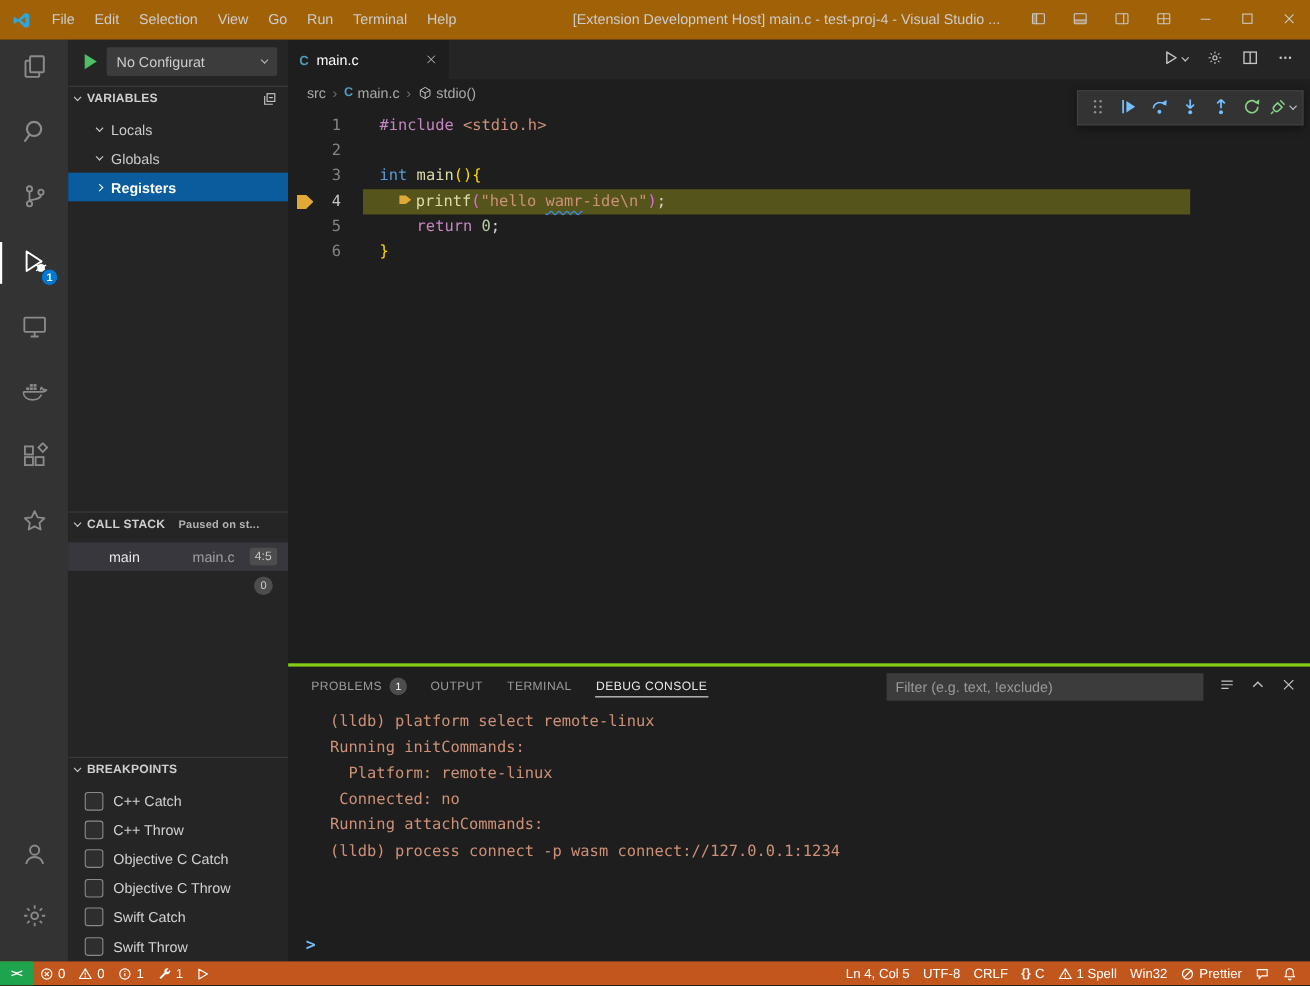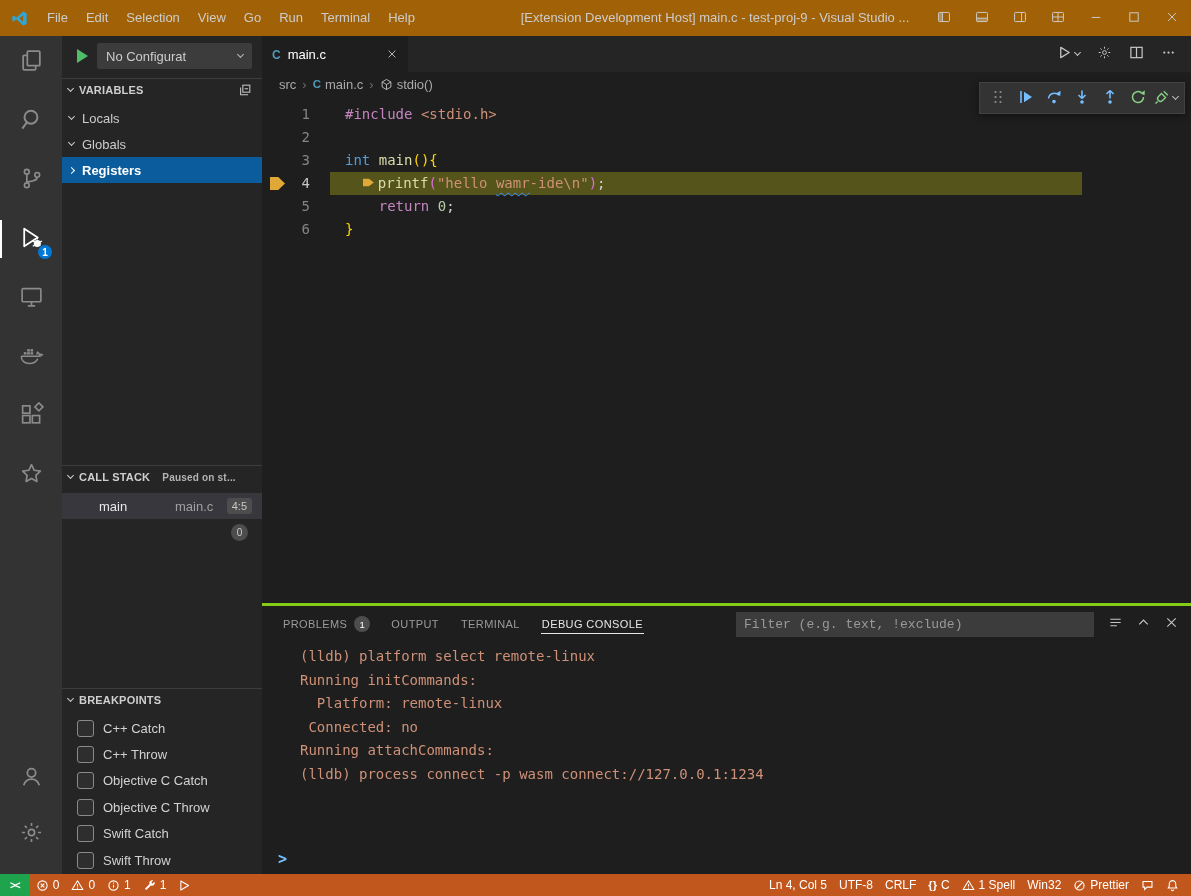--- a/index.html
+++ b/index.html
@@ -40,21 +40,21 @@
   .pane{position:absolute;left:0;right:0;border-top:1px solid #3d3d3d}
   #variables-pane{top:42px;height:194px}
   #watch-pane{top:236px;height:193px}
   #callstack-pane{top:429px;height:223px}
   #breakpoints-pane{top:652px;height:186px}
   .pane-header{height:22px;display:flex;align-items:center;gap:6px;padding:0 10px 0 6px;font-size:11px;font-weight:700;color:#cfcfcf;letter-spacing:.2px}
   .ph-status{font-weight:600;font-size:10px;color:#b3b3b3;margin-left:6px;white-space:nowrap}
   .ph-action{margin-left:auto;color:#c5c5c5;display:flex}
   .ph-action svg{width:14px;height:14px}
   #variables-rows{margin-top:4px}
-  .tree-row{height:26px;display:flex;align-items:center;gap:8px;padding-left:7px;font-size:13px}
+  .tree-row{height:26px;display:flex;align-items:center;gap:8px;padding-left:26px;font-size:13px}
   .tree-row.selected{color:#fff}
   .tree-row.selected .tree-label{font-weight:700}
   .cs-row{height:26px;background:#37373d;display:flex;align-items:center;padding:0 10px 0 37px;margin-top:5px;font-size:13px}
   .cs-name{width:76px;color:#e8e8e8}
   .cs-file{color:#a0a0a0}
   .cs-pos{margin-left:auto;background:#4d4d4d;border-radius:3px;padding:0 5px;font-size:11px;height:16px;line-height:16px;color:#c8c8c8}
   .cs-badge{position:absolute;right:14px;top:58px;width:17px;height:17px;border-radius:50%;background:#4d4d4d;color:#ccc;font-size:10px;display:flex;align-items:center;justify-content:center}
   #breakpoints-rows{margin-top:4px}
   .bp-row{height:26.4px;display:flex;align-items:center;gap:9px;padding-left:15px;font-size:13px;color:#d2d2d2}
   .cb{width:17px;height:17px;border:1px solid #8a8a8a;background:#2e2e2e;border-radius:3px;flex:none}
@@ -101,21 +101,21 @@
 
   
   .panel{position:absolute;left:0;right:0;bottom:0;height:271px;background:#1e1e1e;border-top:3px solid #84cc16}
   .panel-header{height:36px;display:flex;align-items:center;padding:0 12px 0 20px}
   .panel-tabs{display:flex;gap:20px;height:36px}
   .panel-tab{display:flex;align-items:center;gap:6px;height:36px;font-size:11px;letter-spacing:.4px;color:#9b9b9b}
   .panel-tab .pt-label{padding:3px 1px}
   .panel-tab.active{color:#e7e7e7}
   .panel-tab.active .pt-label{border-bottom:1px solid #e7e7e7}
   .badge-pill{background:#4d4d4d;color:#fff;border-radius:50%;min-width:16px;height:16px;font-size:9.5px;display:flex;align-items:center;justify-content:center}
-  .filter-input{margin-left:auto;width:358px;height:25px;background:#3c3c3c;border:none;color:#ccc;font-size:13px;padding:0 8px;outline:none;font-family:Liberation Mono, monospace}
+  .filter-input{margin-left:auto;width:288px;height:25px;background:#3c3c3c;border:none;color:#ccc;font-size:13px;padding:0 8px;outline:none;font-family:Liberation Sans, sans-serif}
   .filter-input::placeholder{color:#999}
   .panel-icons{display:flex;gap:13px;color:#c5c5c5;margin-left:14px}
   .panel-icons svg{width:15px;height:15px}
   .console{position:absolute;top:37px;left:0;right:0;bottom:0;padding:2px 0 0 38px;font-family:"DejaVu Sans Mono",monospace;font-size:14px;line-height:23.5px;overflow:hidden}
   .console-line{white-space:pre;color:#ce9178}
   .console-prompt{position:absolute;left:16px;bottom:6px;color:#75beff;font-family:"DejaVu Sans Mono",monospace;font-size:15px;font-weight:700}
 
   
   .statusbar{position:absolute;left:0;right:0;bottom:0;height:22px;display:flex;align-items:stretch;font-size:12px;color:#fff;z-index:30}
   .sb-left,.sb-right{display:flex;align-items:stretch}
@@ -139,21 +139,21 @@
     <nav class="menubar" id="menubar">
         <div class="menu-item">File</div>
         <div class="menu-item">Edit</div>
         <div class="menu-item">Selection</div>
         <div class="menu-item">View</div>
         <div class="menu-item">Go</div>
         <div class="menu-item">Run</div>
         <div class="menu-item">Terminal</div>
         <div class="menu-item">Help</div>
       </nav>
-    <div class="window-title">[Extension Development Host] main.c - test-proj-9 - Visual Studio ...</div>
+    <div class="window-title">[Extension Development Host] main.c - test-proj-4 - Visual Studio ...</div>
     <div class="window-controls" id="window-controls">
         <div class="wc-btn">
           <span><svg viewBox="0 0 16 16">
               <g fill="none" stroke="currentColor" stroke-width="1.1">
                 <rect x="1.8" y="2.8" width="12.4" height="10.4" rx="1"></rect>
                 <path d="M6.2 2.8v10.4"></path>
               </g>
               <rect x="1.8" y="2.8" width="4.4" height="10.4" fill="currentColor" opacity=".4"></rect>
             </svg></span>
         </div>

